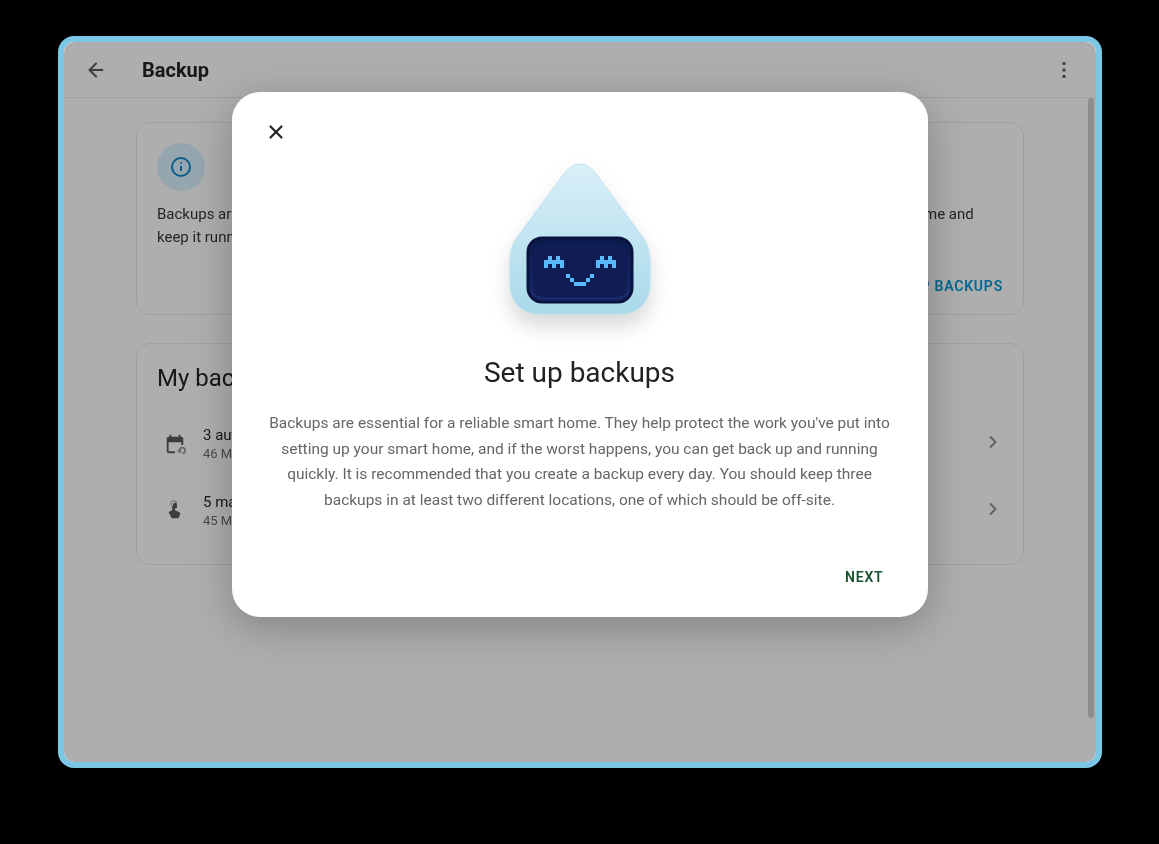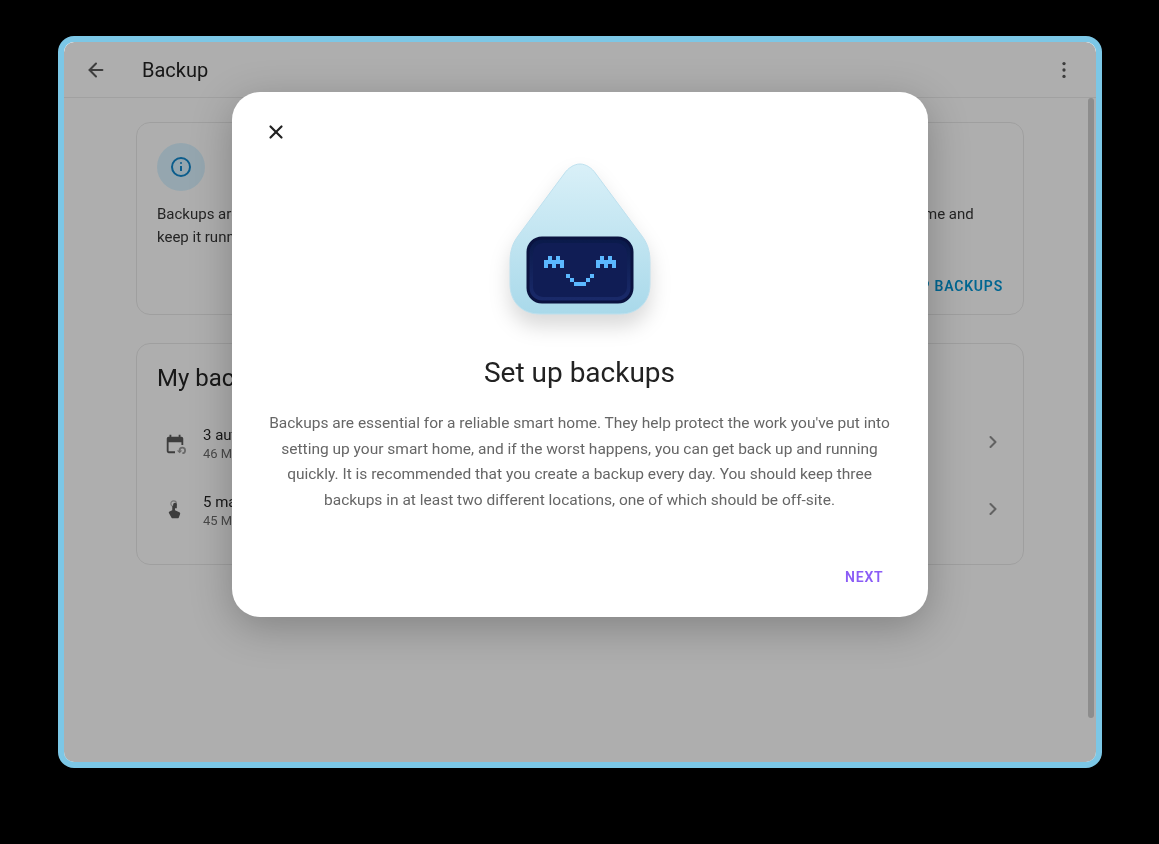--- a/index.html
+++ b/index.html
@@ -41,21 +41,21 @@
 .back-btn {
   width: 40px; height: 40px;
   border-radius: 50%;
   display: flex; align-items: center; justify-content: center;
   cursor: pointer;
   color: #555;
 }
 .header-title {
   margin-left: 26px;
   font-size: 20px;
-  font-weight: 400;
+  font-weight: 700;
   color: #222;
   flex: 1;
 }
 .overflow-btn {
   width: 40px; height: 40px;
   border-radius: 50%;
   display: flex; align-items: center; justify-content: center;
   cursor: pointer;
   color: #555;
 }
@@ -190,21 +190,21 @@
   line-height: 1.65;
   color: #666;
   padding: 0 4px;
 }
 .dialog-actions {
   display: flex;
   justify-content: flex-end;
   margin-top: 48px;
 }
 .dialog-next {
-  color: #8b5cf6;
+  color: #14532d;
   font-weight: 600;
   font-size: 14px;
   letter-spacing: 0.8px;
   cursor: pointer;
   padding: 8px 12px;
 }
 
 .house-svg { filter: drop-shadow(0 12px 10px rgba(0,0,0,0.15)); }
 </style>
 </head>

